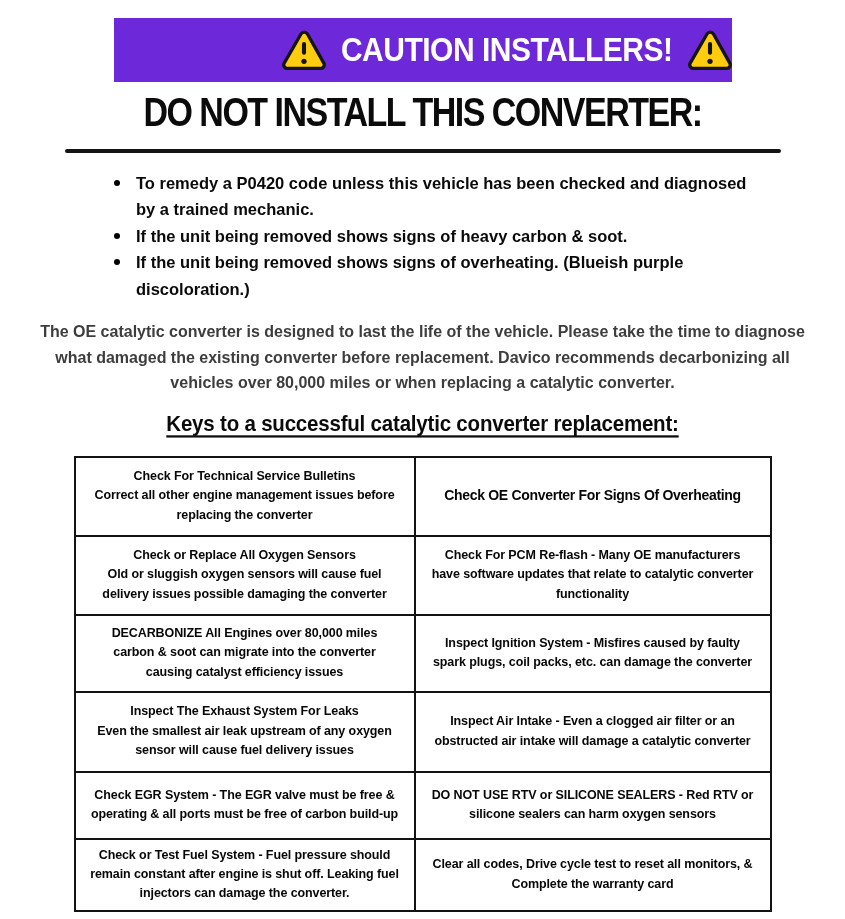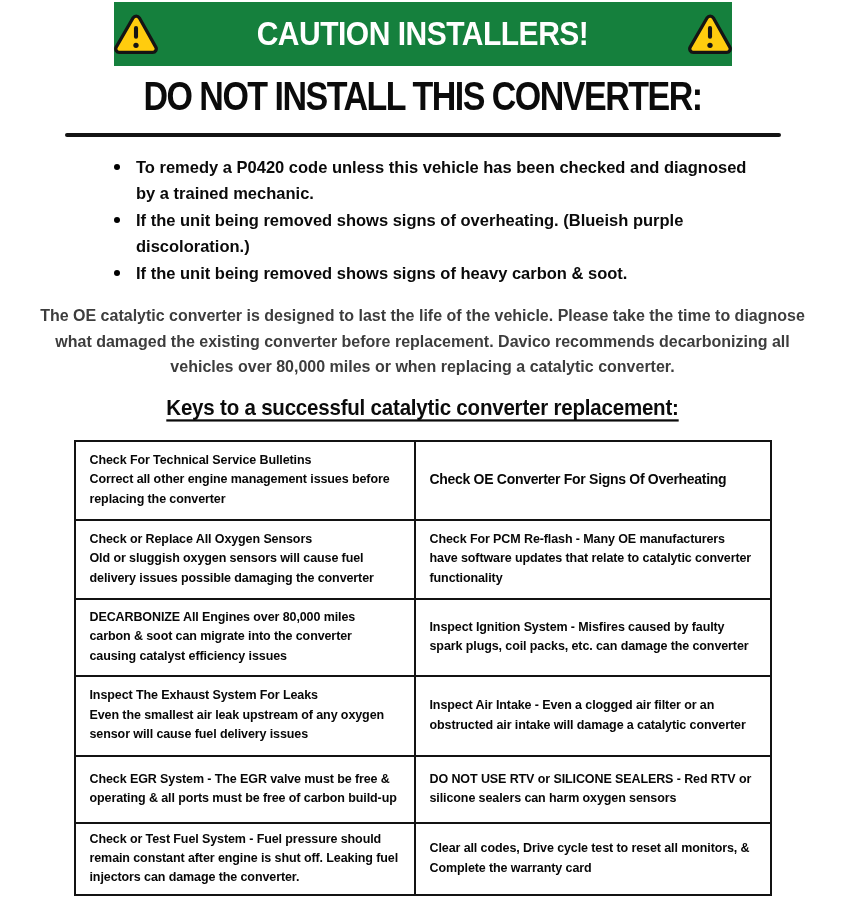--- a/index.html
+++ b/index.html
@@ -7,23 +7,23 @@
     width:845px; height:919px;
     font-family:"Liberation Sans", sans-serif;
     -webkit-font-smoothing:antialiased;
   }
   .page { position:relative; width:845px; height:919px; overflow:hidden; background:#ffffff; }
 
   
   .banner {
     box-sizing:border-box;
     width:618px; height:64px;
-    margin:2px auto 0;
-    background:#15803d;
-    display:flex; align-items:center; justify-content:space-between; gap:15px;
+    margin:18px auto 0;
+    background:#6d28d9;
+    display:flex; align-items:center; justify-content:flex-end; gap:15px;
   }
   .banner-title {
     color:#ffffff; font-weight:bold; font-size:30px;
     letter-spacing:-0.5px; white-space:nowrap;
     transform:scaleY(1.12);
   }
   .warn-icon { width:44px; height:40px; flex:0 0 auto; }
 
   
   .main-heading {
@@ -63,21 +63,21 @@
     transform:scaleY(1.12);
   }
 
   
   .keys-table {
     margin:21px auto 0; width:696px;
     border-collapse:collapse; table-layout:fixed;
   }
   .keys-table td {
     border:2.5px solid #131313;
-    vertical-align:middle;
+    text-align:center; vertical-align:middle;
     font-weight:bold; font-size:12.5px; line-height:1.55; color:#070707;
     padding:6px 14px; white-space:pre-line; letter-spacing:-0.1px;
     box-sizing:border-box; overflow:hidden;
   }
   .keys-table tr:nth-child(1){ height:79px; }
   .keys-table tr:nth-child(2){ height:79px; }
   .keys-table tr:nth-child(3){ height:77px; }
   .keys-table tr:nth-child(4){ height:80px; }
   .keys-table tr:nth-child(5){ height:67px; }
   .keys-table tr:nth-child(6){ height:64px; }
@@ -101,22 +101,22 @@
       <circle cx="30" cy="42.5" r="3.6" fill="#141414"></circle>
     </svg>
   </header>
 
   <h1 class="main-heading">DO NOT INSTALL THIS CONVERTER:</h1>
 
   <div class="rule"></div>
 
   <ul class="warnings">
     <li>To remedy a P0420 code unless this vehicle has been checked and diagnosed by a trained mechanic.</li>
+    <li>If the unit being removed shows signs of heavy carbon &amp; soot.</li>
     <li>If the unit being removed shows signs of overheating. (Blueish purple discoloration.)</li>
-    <li>If the unit being removed shows signs of heavy carbon &amp; soot.</li>
   </ul>
 
   <div class="para">
     <div>The OE catalytic converter is designed to last the life of the vehicle. Please take the time to diagnose</div>
     <div>what damaged the existing converter before replacement. Davico recommends decarbonizing all</div>
     <div>vehicles over 80,000 miles or when replacing a catalytic converter.</div>
   </div>
 
   <h2 class="keys-heading">Keys to a successful catalytic converter replacement:</h2>
 

